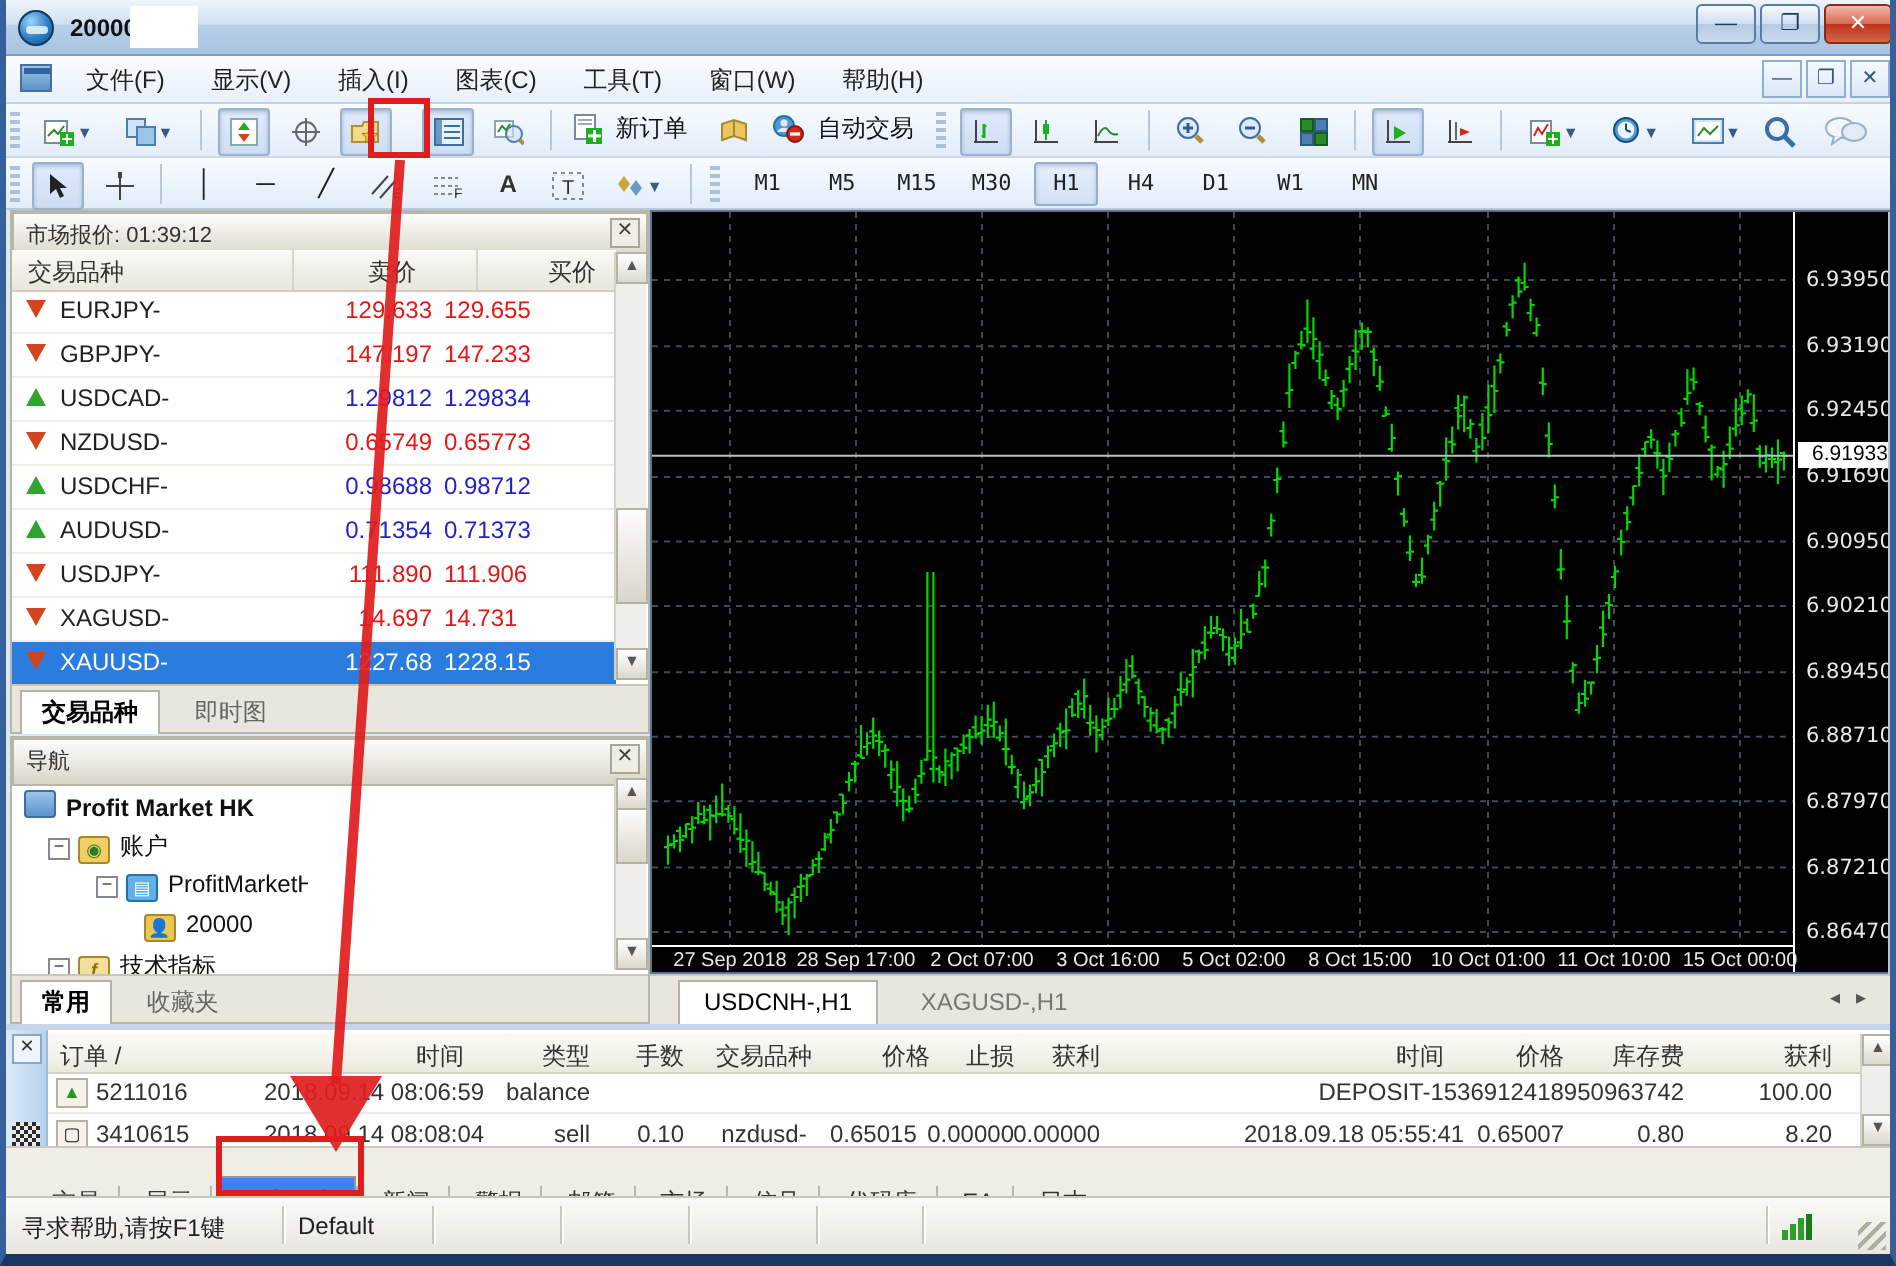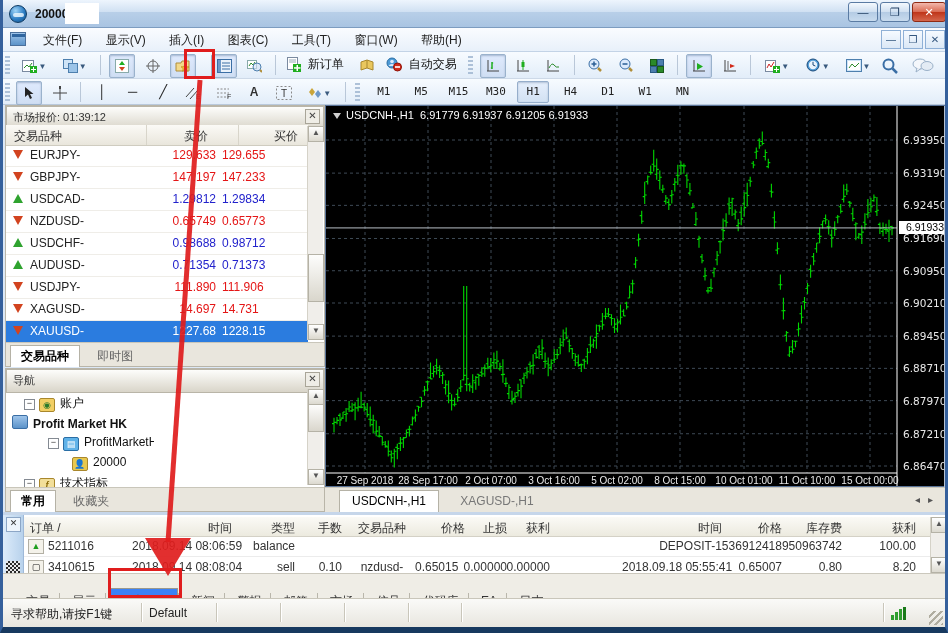--- a/index.html
+++ b/index.html
@@ -456,24 +456,24 @@
       <span class="tab on">交易品种</span>
       <span class="tab">即时图</span>
     </div>
   </div>
 
   <div id="nav" class="abs">
     <div class="panel-title">导航</div>
     <div class="panel-x">✕</div>
     <div style="position:absolute;left:4px;top:24px;right:20px">
       <div class="tree-row">
+          <span class="tnode" style="left:2px"><span class="tico" style="background:linear-gradient(#9ec4ea,#5c93c9);border:1px solid #3a6ea5"></span><b>Profit Market HK</b></span>
+        </div>
+      <div class="tree-row">
           <span class="tnode" style="left:14px"><span class="pm">−</span><span class="tico" style="background:#f2cf64;border:1px solid #a9872c;color:#2a7a2a">◉</span><span>账户</span></span>
-        </div>
-      <div class="tree-row">
-          <span class="tnode" style="left:2px"><span class="tico" style="background:linear-gradient(#9ec4ea,#5c93c9);border:1px solid #3a6ea5"></span><b>Profit Market HK</b></span>
         </div>
       <div class="tree-row">
           <span class="tnode" style="left:38px"><span class="pm">−</span><span class="tico" style="background:#5fb2e8;border:1px solid #2a6ea5;color:#fff">▤</span><span>ProfitMarketHK-Live2</span></span>
         </div>
       <div class="tree-row">
           <span class="tnode" style="left:62px"><span class="tico" style="background:#e8c84e;border:1px solid #a9872c;color:#7a5a0a">👤</span><span>20000</span></span>
         </div>
       <div class="tree-row">
           <span class="tnode" style="left:14px"><span class="pm">−</span><span class="tico" style="background:#f2df9a;border:1px solid #a9872c;color:#8a6a0a;font-style:italic">f</span><span>技术指标</span></span>
         </div>
@@ -511,24 +511,20 @@
         <line x1="0" y1="230.12299465240676" x2="571" y2="230.12299465240676" stroke="#3e4a56" stroke-dasharray="3 3"></line>
         <line x1="0" y1="262.374331550801" x2="571" y2="262.374331550801" stroke="#3e4a56" stroke-dasharray="3 3"></line>
         <line x1="0" y1="294.62566844919905" x2="571" y2="294.62566844919905" stroke="#3e4a56" stroke-dasharray="3 3"></line>
         <line x1="0" y1="327.7486631016058" x2="571" y2="327.7486631016058" stroke="#3e4a56" stroke-dasharray="3 3"></line>
         <line x1="0" y1="360" x2="571" y2="360" stroke="#3e4a56" stroke-dasharray="3 3"></line>
         <path d="M8.0 311.7L8.0 326.4M6.0 317.6L8.0 317.6M8.0 316.4L10.0 316.4M11.0 311.1L11.0 318.2M9.0 316.2L11.0 316.2M11.0 314.4L13.0 314.4M14.0 307.3L14.0 320.1M12.0 309.4L14.0 309.4M14.0 313.9L16.0 313.9M17.0 305.9L17.0 313.0M15.0 312.1L17.0 312.1M17.0 306.0L19.0 306.0M20.1 302.1L20.1 315.8M18.1 308.5L20.1 308.5M20.1 307.8L22.1 307.8M23.1 295.0L23.1 306.1M21.1 303.0L23.1 303.0M23.1 301.0L25.1 301.0M26.1 296.7L26.1 306.1M24.1 304.9L26.1 304.9M26.1 303.9L28.1 303.9M29.1 296.3L29.1 314.3M27.1 298.9L29.1 298.9M29.1 301.7L31.1 301.7M32.1 291.7L32.1 305.6M30.1 301.9L32.1 301.9M32.1 300.9L34.1 300.9M35.1 285.7L35.1 302.2M33.1 301.1L35.1 301.1M35.1 301.3L37.1 301.3M38.2 296.5L38.2 305.4M36.2 298.4L38.2 298.4M38.2 302.0L40.2 302.0M41.2 297.1L41.2 311.3M39.2 303.6L41.2 303.6M41.2 308.6L43.2 308.6M44.2 300.6L44.2 320.5M42.2 313.3L44.2 313.3M44.2 313.9L46.2 313.9M47.2 308.7L47.2 327.6M45.2 318.6L47.2 318.6M47.2 314.3L49.2 314.3M50.2 314.6L50.2 330.2M48.2 326.0L50.2 326.0M50.2 325.1L52.2 325.1M53.2 319.9L53.2 331.6M51.2 330.1L53.2 330.1M53.2 329.9L55.2 329.9M56.3 330.5L56.3 339.5M54.3 330.5L56.3 330.5M56.3 336.2L58.3 336.2M59.3 334.9L59.3 341.7M57.3 338.3L59.3 338.3M59.3 340.1L61.3 340.1M62.3 334.4L62.3 350.4M60.3 341.0L62.3 341.0M62.3 345.2L64.3 345.2M65.3 344.5L65.3 356.5M63.3 348.8L65.3 348.8M65.3 351.7L67.3 351.7M68.3 342.8L68.3 361.5M66.3 347.8L68.3 347.8M68.3 345.2L70.3 345.2M71.3 337.8L71.3 353.3M69.3 341.4L71.3 341.4M71.3 342.5L73.3 342.5M74.4 330.9L74.4 345.0M72.4 337.4L74.4 337.4M74.4 337.1L76.4 337.1M77.4 330.9L77.4 342.0M75.4 333.3L77.4 333.3M77.4 331.9L79.4 331.9M80.4 323.6L80.4 331.5M78.4 331.5L80.4 331.5M80.4 326.6L82.4 326.6M83.4 319.8L83.4 330.5M81.4 323.4L83.4 323.4M83.4 323.3L85.4 323.3M86.4 310.4L86.4 319.5M84.4 318.7L86.4 318.7M86.4 312.7L88.4 312.7M89.4 303.5L89.4 315.8M87.4 311.3L89.4 311.3M89.4 309.0L91.4 309.0M92.5 299.9L92.5 305.8M90.5 300.2L92.5 300.2M92.5 301.2L94.5 301.2M95.5 291.3L95.5 301.2M93.5 291.3L95.5 291.3M95.5 295.5L97.5 295.5M98.5 280.0L98.5 289.8M96.5 285.0L98.5 285.0M98.5 284.1L100.5 284.1M101.5 274.4L101.5 285.3M99.5 275.9L101.5 275.9M101.5 275.8L103.5 275.8M104.5 256.5L104.5 272.9M102.5 271.7L104.5 271.7M104.5 272.9L106.5 272.9M107.5 260.1L107.5 271.6M105.5 267.5L107.5 267.5M107.5 265.6L109.5 265.6M110.6 252.8L110.6 268.4M108.6 259.7L110.6 259.7M110.6 261.8L112.6 261.8M113.6 259.3L113.6 272.0M111.6 264.4L113.6 264.4M113.6 264.9L115.6 264.9M116.6 266.1L116.6 277.9M114.6 269.5L116.6 269.5M116.6 268.9L118.6 268.9M119.6 274.2L119.6 288.6M117.6 281.6L119.6 281.6M119.6 278.8L121.6 278.8M122.6 274.6L122.6 297.2M120.6 290.0L122.6 290.0M122.6 287.4L124.6 287.4M125.6 288.2L125.6 304.6M123.6 294.4L125.6 294.4M125.6 294.5L127.6 294.5M128.6 291.7L128.6 300.4M126.6 298.8L128.6 298.8M128.6 298.3L130.6 298.3M131.7 283.2L131.7 295.7M129.7 288.4L131.7 288.4M131.7 291.4L133.7 291.4M134.7 274.0L134.7 285.9M132.7 282.1L134.7 282.1M134.7 280.8L136.7 280.8M137.7 180.0L137.7 274.4M135.7 273.8L137.7 273.8M137.7 269.4L139.7 269.4M140.7 180.0L140.7 285.3M138.7 278.4L140.7 278.4M140.7 272.8L142.7 272.8M143.7 276.7L143.7 285.5M141.7 278.6L143.7 278.6M143.7 280.0L145.7 280.0M146.7 268.3L146.7 287.0M144.7 281.3L146.7 281.3M146.7 274.7L148.7 274.7M149.8 270.1L149.8 283.8M147.8 276.7L149.8 276.7M149.8 271.4L151.8 271.4M152.8 268.2L152.8 279.7M150.8 268.2L152.8 268.2M152.8 269.4L154.8 269.4M155.8 261.2L155.8 271.0M153.8 266.3L155.8 266.3M155.8 267.9L157.8 267.9M158.8 258.5L158.8 270.7M156.8 261.7L158.8 261.7M158.8 262.4L160.8 262.4M161.8 251.8L161.8 263.3M159.8 257.7L161.8 257.7M161.8 261.2L163.8 261.2M164.8 252.1L164.8 266.3M162.8 260.6L164.8 260.6M164.8 259.3L166.8 259.3M167.9 246.4L167.9 263.0M165.9 256.6L167.9 256.6M167.9 253.8L169.9 253.8M170.9 244.7L170.9 262.9M168.9 256.9L170.9 256.9M170.9 255.1L172.9 255.1M173.9 256.7L173.9 264.7M171.9 262.8L173.9 262.8M173.9 260.6L175.9 260.6M176.9 253.2L176.9 276.8M174.9 268.6L176.9 268.6M176.9 268.4L178.9 268.4M179.9 271.4L179.9 281.1M177.9 277.6L179.9 277.6M179.9 277.4L181.9 277.4M182.9 278.5L182.9 293.1M180.9 287.6L182.9 287.6M182.9 281.5L184.9 281.5M186.0 284.8L186.0 298.6M184.0 295.1L186.0 295.1M186.0 293.4L188.0 293.4M189.0 286.2L189.0 297.1M187.0 292.2L189.0 292.2M189.0 290.2L191.0 290.2M192.0 277.7L192.0 290.6M190.0 286.6L192.0 286.6M192.0 284.6L194.0 284.6M195.0 273.5L195.0 292.2M193.0 273.9L195.0 273.9M195.0 280.1L197.0 280.1M198.0 266.7L198.0 278.1M196.0 272.2L198.0 272.2M198.0 269.2L200.0 269.2M201.0 260.7L201.0 272.6M199.0 267.0L201.0 267.0M201.0 265.7L203.0 265.7M204.1 255.4L204.1 267.5M202.1 258.3L204.1 258.3M204.1 260.2L206.1 260.2M207.1 248.2L207.1 268.6M205.1 259.5L207.1 259.5M207.1 259.2L209.1 259.2M210.1 243.1L210.1 252.6M208.1 247.4L210.1 247.4M210.1 251.4L212.1 251.4M213.1 238.9L213.1 253.0M211.1 241.0L213.1 241.0M213.1 245.8L215.1 245.8M216.1 233.2L216.1 253.3M214.1 248.5L216.1 248.5M216.1 242.1L218.1 242.1M219.1 246.4L219.1 261.9M217.1 255.5L219.1 255.5M219.1 255.3L221.1 255.3M222.2 251.6L222.2 270.2M220.2 257.8L222.2 257.8M222.2 259.0L224.2 259.0M225.2 253.2L225.2 264.2M223.2 261.4L225.2 261.4M225.2 257.3L227.2 257.3M228.2 242.9L228.2 257.0M226.2 254.3L228.2 254.3M228.2 253.3L230.2 253.3M231.2 243.0L231.2 253.0M229.2 248.5L231.2 248.5M231.2 248.6L233.2 248.6M234.2 232.0L234.2 248.2M232.2 241.8L234.2 241.8M234.2 239.1L236.2 239.1M237.2 223.5L237.2 240.7M235.2 236.2L237.2 236.2M237.2 233.8L239.2 233.8M240.2 221.6L240.2 233.2M238.2 227.0L240.2 227.0M240.2 231.9L242.2 231.9M243.3 233.3L243.3 246.2M241.3 235.3L243.3 235.3M243.3 239.7L245.3 239.7M246.3 242.1L246.3 252.8M244.3 242.6L246.3 242.6M246.3 247.5L248.3 247.5M249.3 247.6L249.3 259.9M247.3 254.3L249.3 254.3M249.3 250.6L251.3 250.6M252.3 248.5L252.3 260.7M250.3 256.7L252.3 256.7M252.3 259.4L254.3 259.4M255.3 257.5L255.3 266.1M253.3 258.6L255.3 258.6M255.3 258.7L257.3 258.7M258.3 252.7L258.3 262.7M256.3 254.1L258.3 254.1M258.3 255.2L260.3 255.2M261.4 242.0L261.4 258.3M259.4 250.7L261.4 250.7M261.4 246.3L263.4 246.3M264.4 230.2L264.4 247.0M262.4 238.8L264.4 238.8M264.4 240.0L266.4 240.0M267.4 232.7L267.4 241.9M265.4 238.8L267.4 238.8M267.4 234.8L269.4 234.8M270.4 218.4L270.4 242.8M268.4 231.4L270.4 231.4M270.4 227.6L272.4 227.6M273.4 218.8L273.4 225.5M271.4 219.7L273.4 219.7M273.4 220.3L275.4 220.3M276.4 207.0L276.4 223.7M274.4 215.3L276.4 215.3M276.4 218.9L278.4 218.9M279.5 202.0L279.5 213.2M277.5 210.3L279.5 210.3M279.5 210.4L281.5 210.4M282.5 202.0L282.5 210.9M280.5 207.9L282.5 207.9M282.5 208.5L284.5 208.5M285.5 208.3L285.5 219.6M283.5 211.6L285.5 211.6M285.5 212.5L287.5 212.5M288.5 212.3L288.5 226.9M286.5 221.2L288.5 221.2M288.5 218.1L290.5 218.1M291.5 212.7L291.5 226.4M289.5 222.9L291.5 222.9M291.5 216.8L293.5 216.8M294.5 198.5L294.5 218.5M292.5 215.2L294.5 215.2M294.5 211.2L296.5 211.2M297.6 203.2L297.6 209.9M295.6 205.3L297.6 205.3M297.6 209.9L299.6 209.9M300.6 195.7L300.6 203.4M298.6 197.1L300.6 197.1M300.6 200.9L302.6 200.9M303.6 179.5L303.6 192.0M301.6 192.0L303.6 192.0M303.6 186.1L305.6 186.1M306.6 173.7L306.6 187.7M304.6 177.7L306.6 177.7M306.6 177.8L308.6 177.8M309.6 150.9L309.6 162.3M307.6 158.1L309.6 158.1M309.6 154.3L311.6 154.3M312.6 127.8L312.6 140.5M310.6 134.0L312.6 134.0M312.6 133.4L314.6 133.4M315.7 104.7L315.7 117.8M313.7 109.6L315.7 109.6M315.7 115.3L317.7 115.3M318.7 75.8L318.7 98.0M316.7 90.6L318.7 90.6M318.7 89.0L320.7 89.0M321.7 69.4L321.7 78.5M319.7 75.6L321.7 75.6M321.7 70.7L323.7 70.7M324.7 59.4L324.7 68.7M322.7 66.2L324.7 66.2M324.7 66.5L326.7 66.5M327.7 43.7L327.7 65.5M325.7 58.3L327.7 58.3M327.7 60.1L329.7 60.1M330.7 52.6L330.7 73.7M328.7 68.3L330.7 68.3M330.7 63.4L332.7 63.4M333.8 64.6L333.8 83.6M331.8 74.5L333.8 74.5M333.8 71.3L335.8 71.3M336.8 78.7L336.8 87.0M334.8 83.9L336.8 83.9M336.8 83.0L338.8 83.0M339.8 89.0L339.8 98.6M337.8 95.4L339.8 95.4M339.8 92.1L341.8 92.1M342.8 92.7L342.8 104.0M340.8 96.4L342.8 96.4M342.8 98.5L344.8 98.5M345.8 83.9L345.8 97.6M343.8 89.6L345.8 89.6M345.8 88.8L347.8 88.8M348.8 72.0L348.8 85.5M346.8 78.4L348.8 78.4M348.8 76.1L350.8 76.1M351.8 58.8L351.8 79.0M349.8 69.3L351.8 69.3M351.8 69.8L353.8 69.8M354.9 55.3L354.9 68.7M352.9 59.7L354.9 59.7M354.9 59.4L356.9 59.4M357.9 57.6L357.9 67.8M355.9 59.9L357.9 59.9M357.9 59.9L359.9 59.9M360.9 67.8L360.9 82.1M358.9 69.8L360.9 69.8M360.9 74.0L362.9 74.0M363.9 76.9L363.9 89.4M361.9 87.1L363.9 87.1M363.9 84.8L365.9 84.8M366.9 97.1L366.9 102.0M364.9 101.9L366.9 101.9M366.9 101.0L368.9 101.0M369.9 105.9L369.9 119.9M367.9 118.5L369.9 118.5M369.9 113.0L371.9 113.0M373.0 129.8L373.0 141.8M371.0 133.4L373.0 133.4M373.0 132.1L375.0 132.1M376.0 148.1L376.0 157.3M374.0 150.9L376.0 150.9M376.0 154.8L378.0 154.8M379.0 161.8L379.0 174.5M377.0 170.3L379.0 170.3M379.0 169.8L381.0 169.8M382.0 180.9L382.0 187.5M380.0 184.9L382.0 184.9M382.0 184.9L384.0 184.9M385.0 172.7L385.0 185.9M383.0 181.6L385.0 181.6M385.0 182.3L387.0 182.3M388.0 161.4L388.0 171.3M386.0 166.8L388.0 166.8M388.0 162.7L390.0 162.7M391.1 144.9L391.1 159.3M389.1 153.8L391.1 153.8M391.1 149.3L393.1 149.3M394.1 134.5L394.1 147.4M392.1 135.6L394.1 135.6M394.1 135.8L396.1 135.8M397.1 112.6L397.1 134.4M395.1 123.8L397.1 123.8M397.1 124.6L399.1 124.6M400.1 107.3L400.1 120.8M398.1 114.9L400.1 114.9M400.1 116.2L402.1 116.2M403.1 91.4L403.1 108.7M401.1 98.0L403.1 98.0M403.1 102.1L405.1 102.1M406.1 91.7L406.1 110.1M404.1 96.5L406.1 96.5M406.1 92.7L408.1 92.7M409.2 103.5L409.2 113.4M407.2 108.1L409.2 108.1M409.2 106.0L411.2 106.0M412.2 113.0L412.2 125.3M410.2 119.6L412.2 119.6M412.2 117.3L414.2 117.3M415.2 100.5L415.2 119.3M413.2 106.3L415.2 106.3M415.2 112.9L417.2 112.9M418.2 86.3L418.2 110.5M416.2 97.7L418.2 97.7M418.2 101.6L420.2 101.6M421.2 76.7L421.2 100.5M419.2 87.1L421.2 87.1M421.2 89.5L423.2 89.5M424.2 70.8L424.2 80.8M422.2 74.2L424.2 74.2M424.2 75.2L426.2 75.2M427.3 55.0L427.3 62.3M425.3 57.2L427.3 57.2M427.3 59.0L429.3 59.0M430.3 41.6L430.3 53.1M428.3 46.3L430.3 46.3M430.3 45.3L432.3 45.3M433.3 32.3L433.3 42.8M431.3 34.2L433.3 34.2M433.3 39.8L435.3 39.8M436.3 25.4L436.3 39.3M434.3 35.5L436.3 35.5M436.3 37.5L438.3 37.5M439.3 43.4L439.3 54.6M437.3 50.5L439.3 50.5M439.3 46.5L441.3 46.5M442.3 52.8L442.3 62.3M440.3 60.6L442.3 60.6M442.3 56.6L444.3 56.6M445.4 77.7L445.4 91.5M443.4 85.3L445.4 85.3M445.4 86.1L447.4 86.1M448.4 105.3L448.4 122.7M446.4 111.8L448.4 111.8M448.4 116.0L450.4 116.0M451.4 136.3L451.4 148.3M449.4 144.1L451.4 144.1M451.4 142.7L453.4 142.7M454.4 168.5L454.4 183.7M452.4 178.8L454.4 178.8M454.4 178.7L456.4 178.7M457.4 191.8L457.4 213.6M455.4 204.8L457.4 204.8M457.4 204.6L459.4 204.6M460.4 225.1L460.4 235.8M458.4 229.4L460.4 229.4M460.4 226.6L462.4 226.6M463.4 240.3L463.4 250.9M461.4 249.0L463.4 249.0M463.4 245.4L465.4 245.4M466.5 233.9L466.5 247.4M464.5 241.0L466.5 241.0M466.5 243.3L468.5 243.3M469.5 235.3L469.5 241.2M467.5 235.3L469.5 235.3M469.5 235.3L471.5 235.3M472.5 216.5L472.5 230.6M470.5 223.7L472.5 223.7M472.5 222.9L474.5 222.9M475.5 199.3L475.5 217.5M473.5 207.8L475.5 207.8M475.5 211.2L477.5 211.2M478.5 191.0L478.5 203.5M476.5 195.6L478.5 195.6M478.5 196.5L480.5 196.5M481.5 177.0L481.5 188.0M479.5 182.5L481.5 182.5M481.5 179.7L483.5 179.7M484.6 158.8L484.6 171.7M482.6 163.4L484.6 163.4M484.6 165.0L486.6 165.0M487.6 147.1L487.6 159.3M485.6 150.6L487.6 150.6M487.6 155.0L489.6 155.0M490.6 137.0L490.6 146.7M488.6 142.8L490.6 142.8M490.6 137.0L492.6 137.0M493.6 121.2L493.6 137.3M491.6 127.9L493.6 127.9M493.6 130.4L495.6 130.4M496.6 114.9L496.6 122.5M494.6 118.6L496.6 118.6M496.6 114.9L498.6 114.9M499.6 108.6L499.6 118.3M497.6 112.5L499.6 112.5M499.6 113.8L501.6 113.8M502.7 114.2L502.7 128.4M500.7 120.6L502.7 120.6M502.7 120.7L504.7 120.7M505.7 123.4L505.7 141.5M503.7 129.1L505.7 129.1M505.7 131.9L507.7 131.9M508.7 115.2L508.7 130.1M506.7 122.3L508.7 122.3M508.7 123.4L510.7 123.4M511.7 109.0L511.7 117.2M509.7 111.3L511.7 111.3M511.7 110.8L513.7 110.8M514.7 98.1L514.7 107.4M512.7 100.7L514.7 100.7M514.7 105.4L516.7 105.4M517.7 78.6L517.7 96.4M515.7 93.4L517.7 93.4M517.7 90.4L519.7 90.4M520.8 77.8L520.8 89.1M518.8 83.8L520.8 83.8M520.8 85.0L522.8 85.0M523.8 94.9L523.8 101.6M521.8 96.1L523.8 96.1M523.8 97.1L525.8 97.1M526.8 101.8L526.8 115.2M524.8 107.8L526.8 107.8M526.8 112.5L528.8 112.5M529.8 116.2L529.8 134.3M527.8 118.8L529.8 118.8M529.8 117.7L531.8 117.7M532.8 127.0L532.8 132.9M530.8 131.2L532.8 131.2M532.8 128.1L534.8 128.1M535.8 119.4L535.8 137.9M533.8 128.7L535.8 128.7M535.8 126.1L537.8 126.1M538.9 107.3L538.9 123.5M536.9 116.3L538.9 116.3M538.9 118.3L540.9 118.3M541.9 93.1L541.9 112.3M539.9 108.3L541.9 108.3M541.9 106.7L543.9 106.7M544.9 91.7L544.9 106.6M542.9 98.7L544.9 98.7M544.9 100.7L546.9 100.7M547.9 88.6L547.9 95.7M545.9 94.6L547.9 94.6M547.9 91.2L549.9 91.2M550.9 91.1L550.9 110.0M548.9 105.6L550.9 105.6M550.9 104.3L552.9 104.3M553.9 116.6L553.9 127.9M551.9 118.4L553.9 118.4M553.9 122.2L555.9 122.2M557.0 116.6L557.0 130.3M555.0 125.4L557.0 125.4M557.0 121.5L559.0 121.5M560.0 117.8L560.0 128.0M558.0 123.5L560.0 123.5M560.0 123.6L562.0 123.6M563.0 113.7L563.0 136.1M561.0 125.1L563.0 125.1M563.0 123.8L565.0 123.8M566.0 119.7L566.0 129.3M564.0 120.6L566.0 120.6M566.0 121.9L568.0 121.9" stroke="#00d800" stroke-width="1.1" fill="none"></path>
         <line x1="0" y1="121.9066844919761" x2="571" y2="121.9066844919761" stroke="#b9bfc6" stroke-width="1"></line>
         <line x1="571" y1="0" x2="571" y2="380" stroke="#fff"></line>
         <line x1="0" y1="367" x2="571" y2="367" stroke="#fff"></line>
       </svg>
-    <div id="chart-header">
-      <span class="tri"></span><span>USDCNH-,H1</span>&nbsp;
-      <span>6.91779</span>&nbsp;<span>6.91937</span>&nbsp;<span>6.91205</span>&nbsp;<span>6.91933</span>
-    </div>
     <div id="price-labels">
         <div class="ptick" style="top: 28px;">6.93950</div>
         <div class="ptick" style="top: 61.123px;">6.93190</div>
         <div class="ptick" style="top: 93.3743px;">6.92450</div>
         <div class="ptick" style="top: 126.497px;">6.91690</div>
         <div class="ptick" style="top: 158.749px;">6.90950</div>
         <div class="ptick" style="top: 191px;">6.90210</div>
         <div class="ptick" style="top: 224.123px;">6.89450</div>
         <div class="ptick" style="top: 256.374px;">6.88710</div>
         <div class="ptick" style="top: 288.626px;">6.87970</div>

